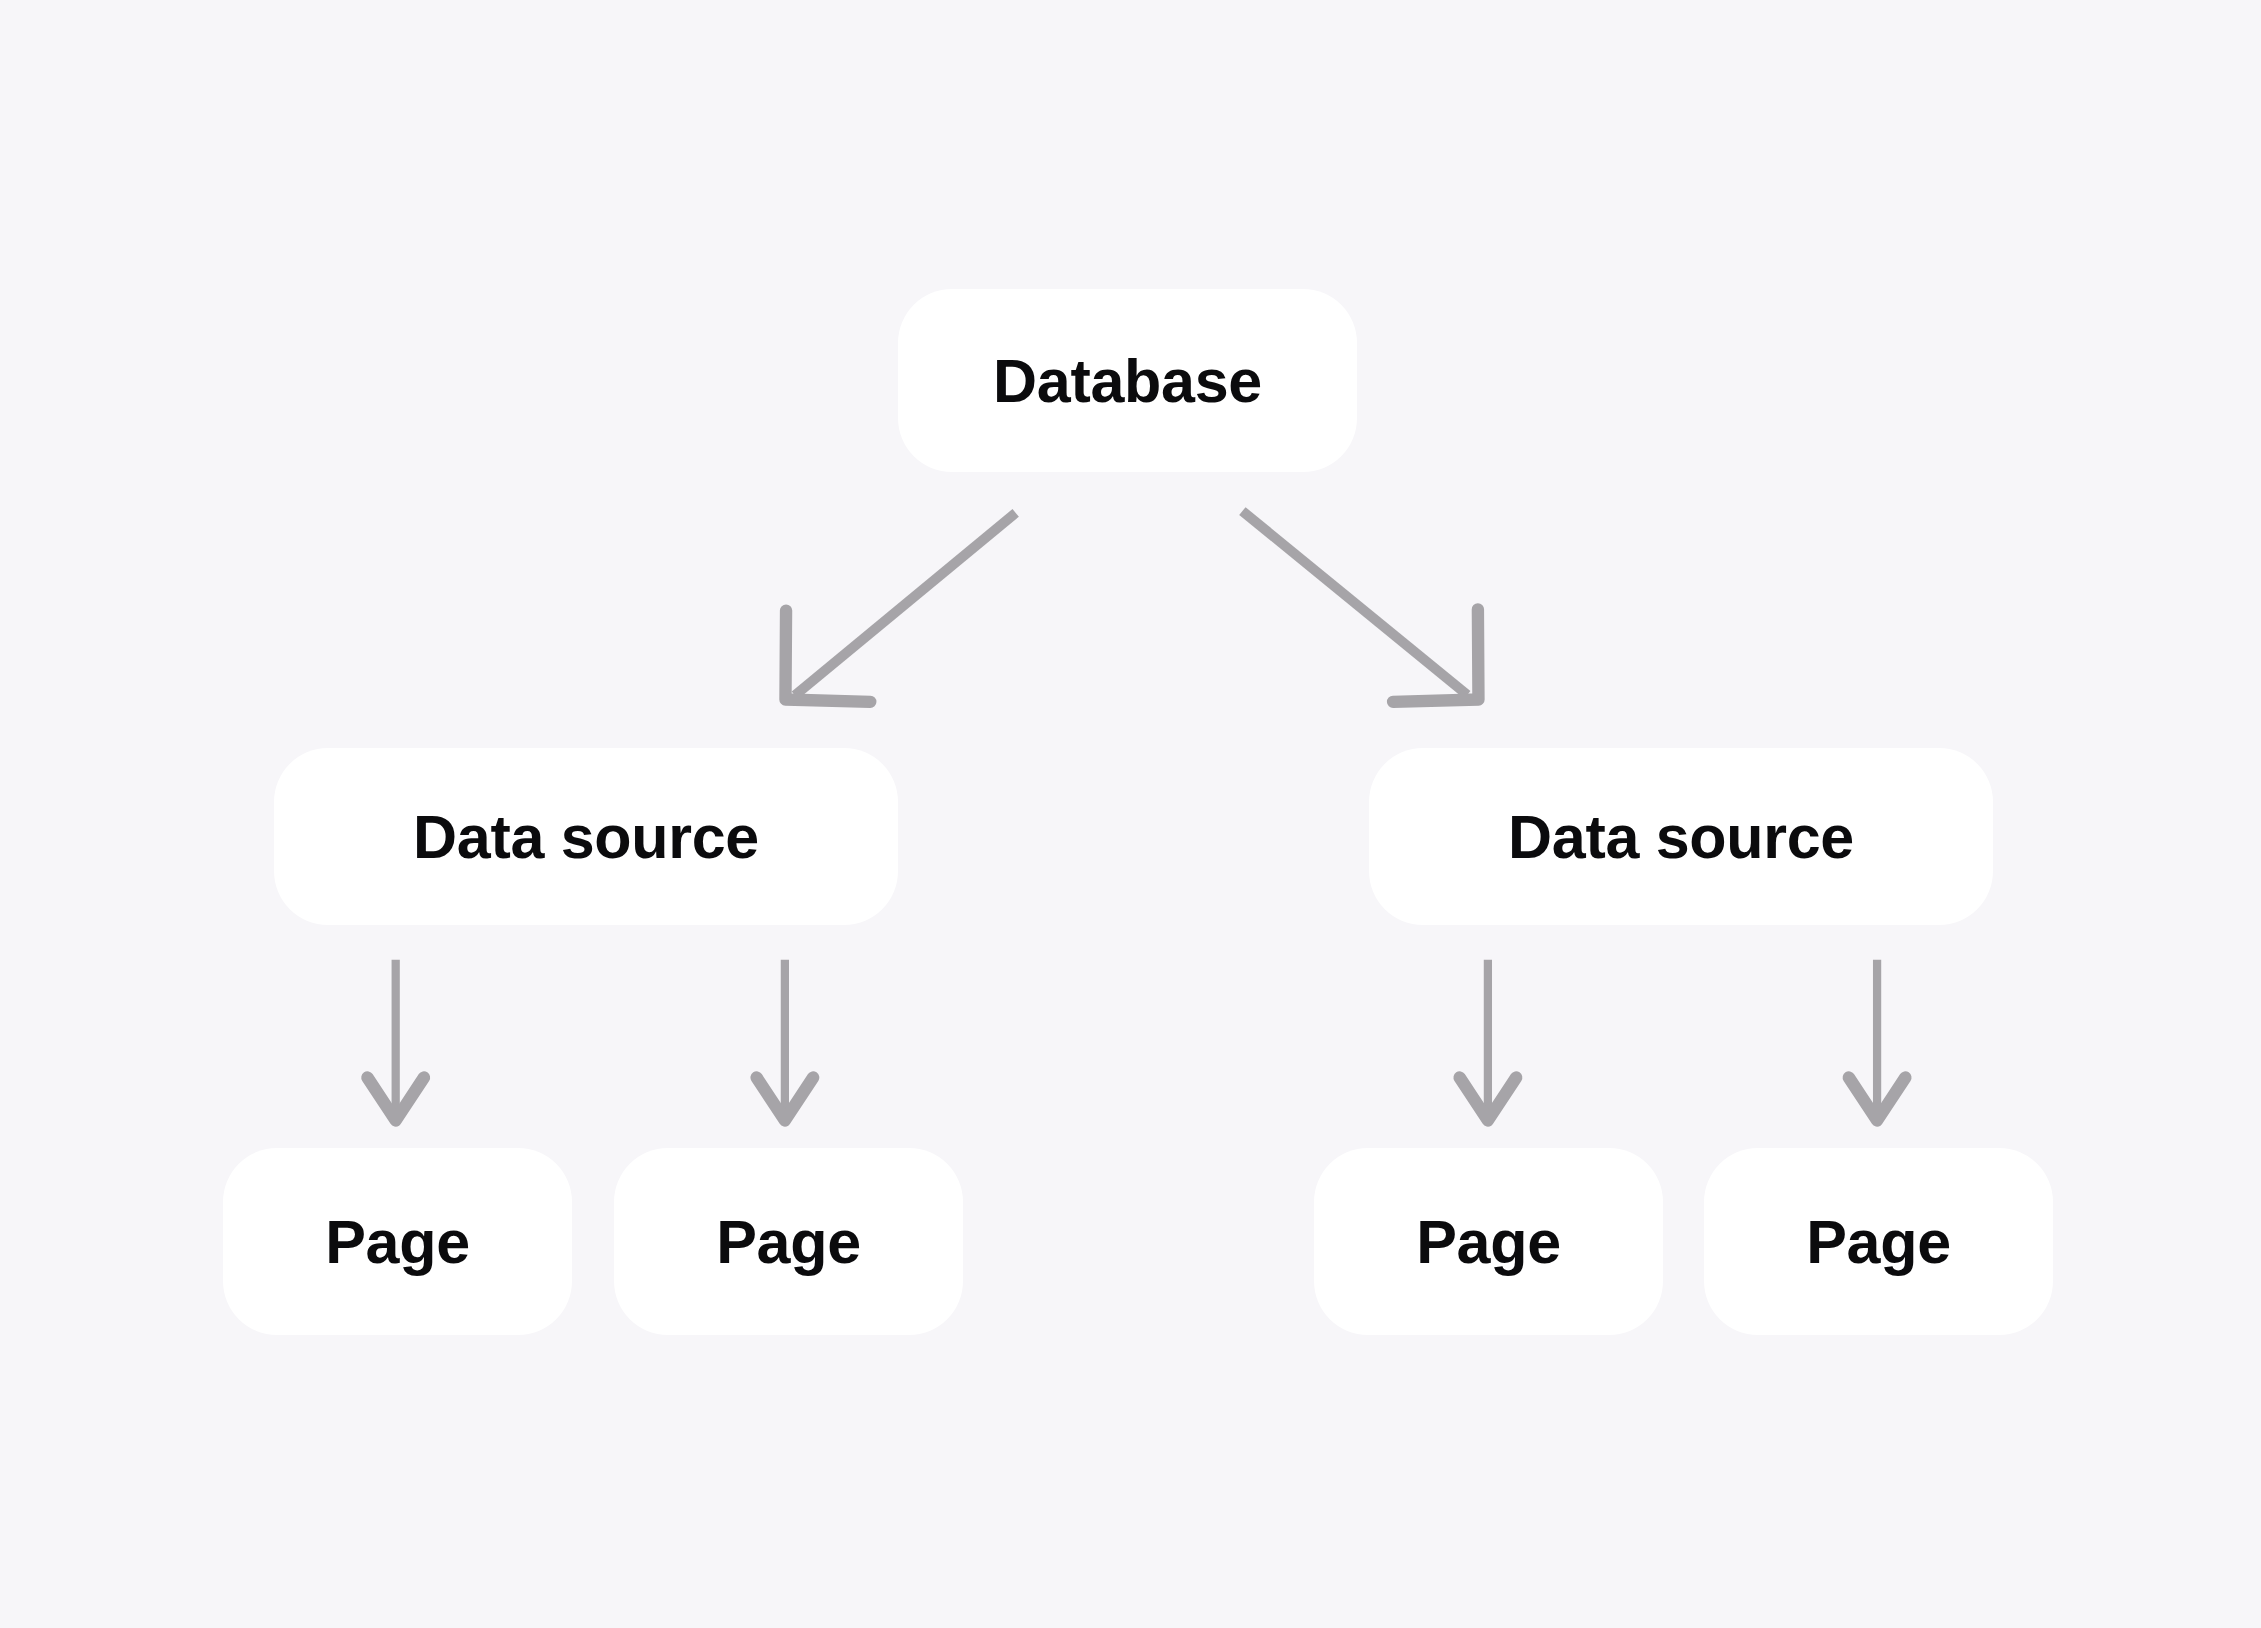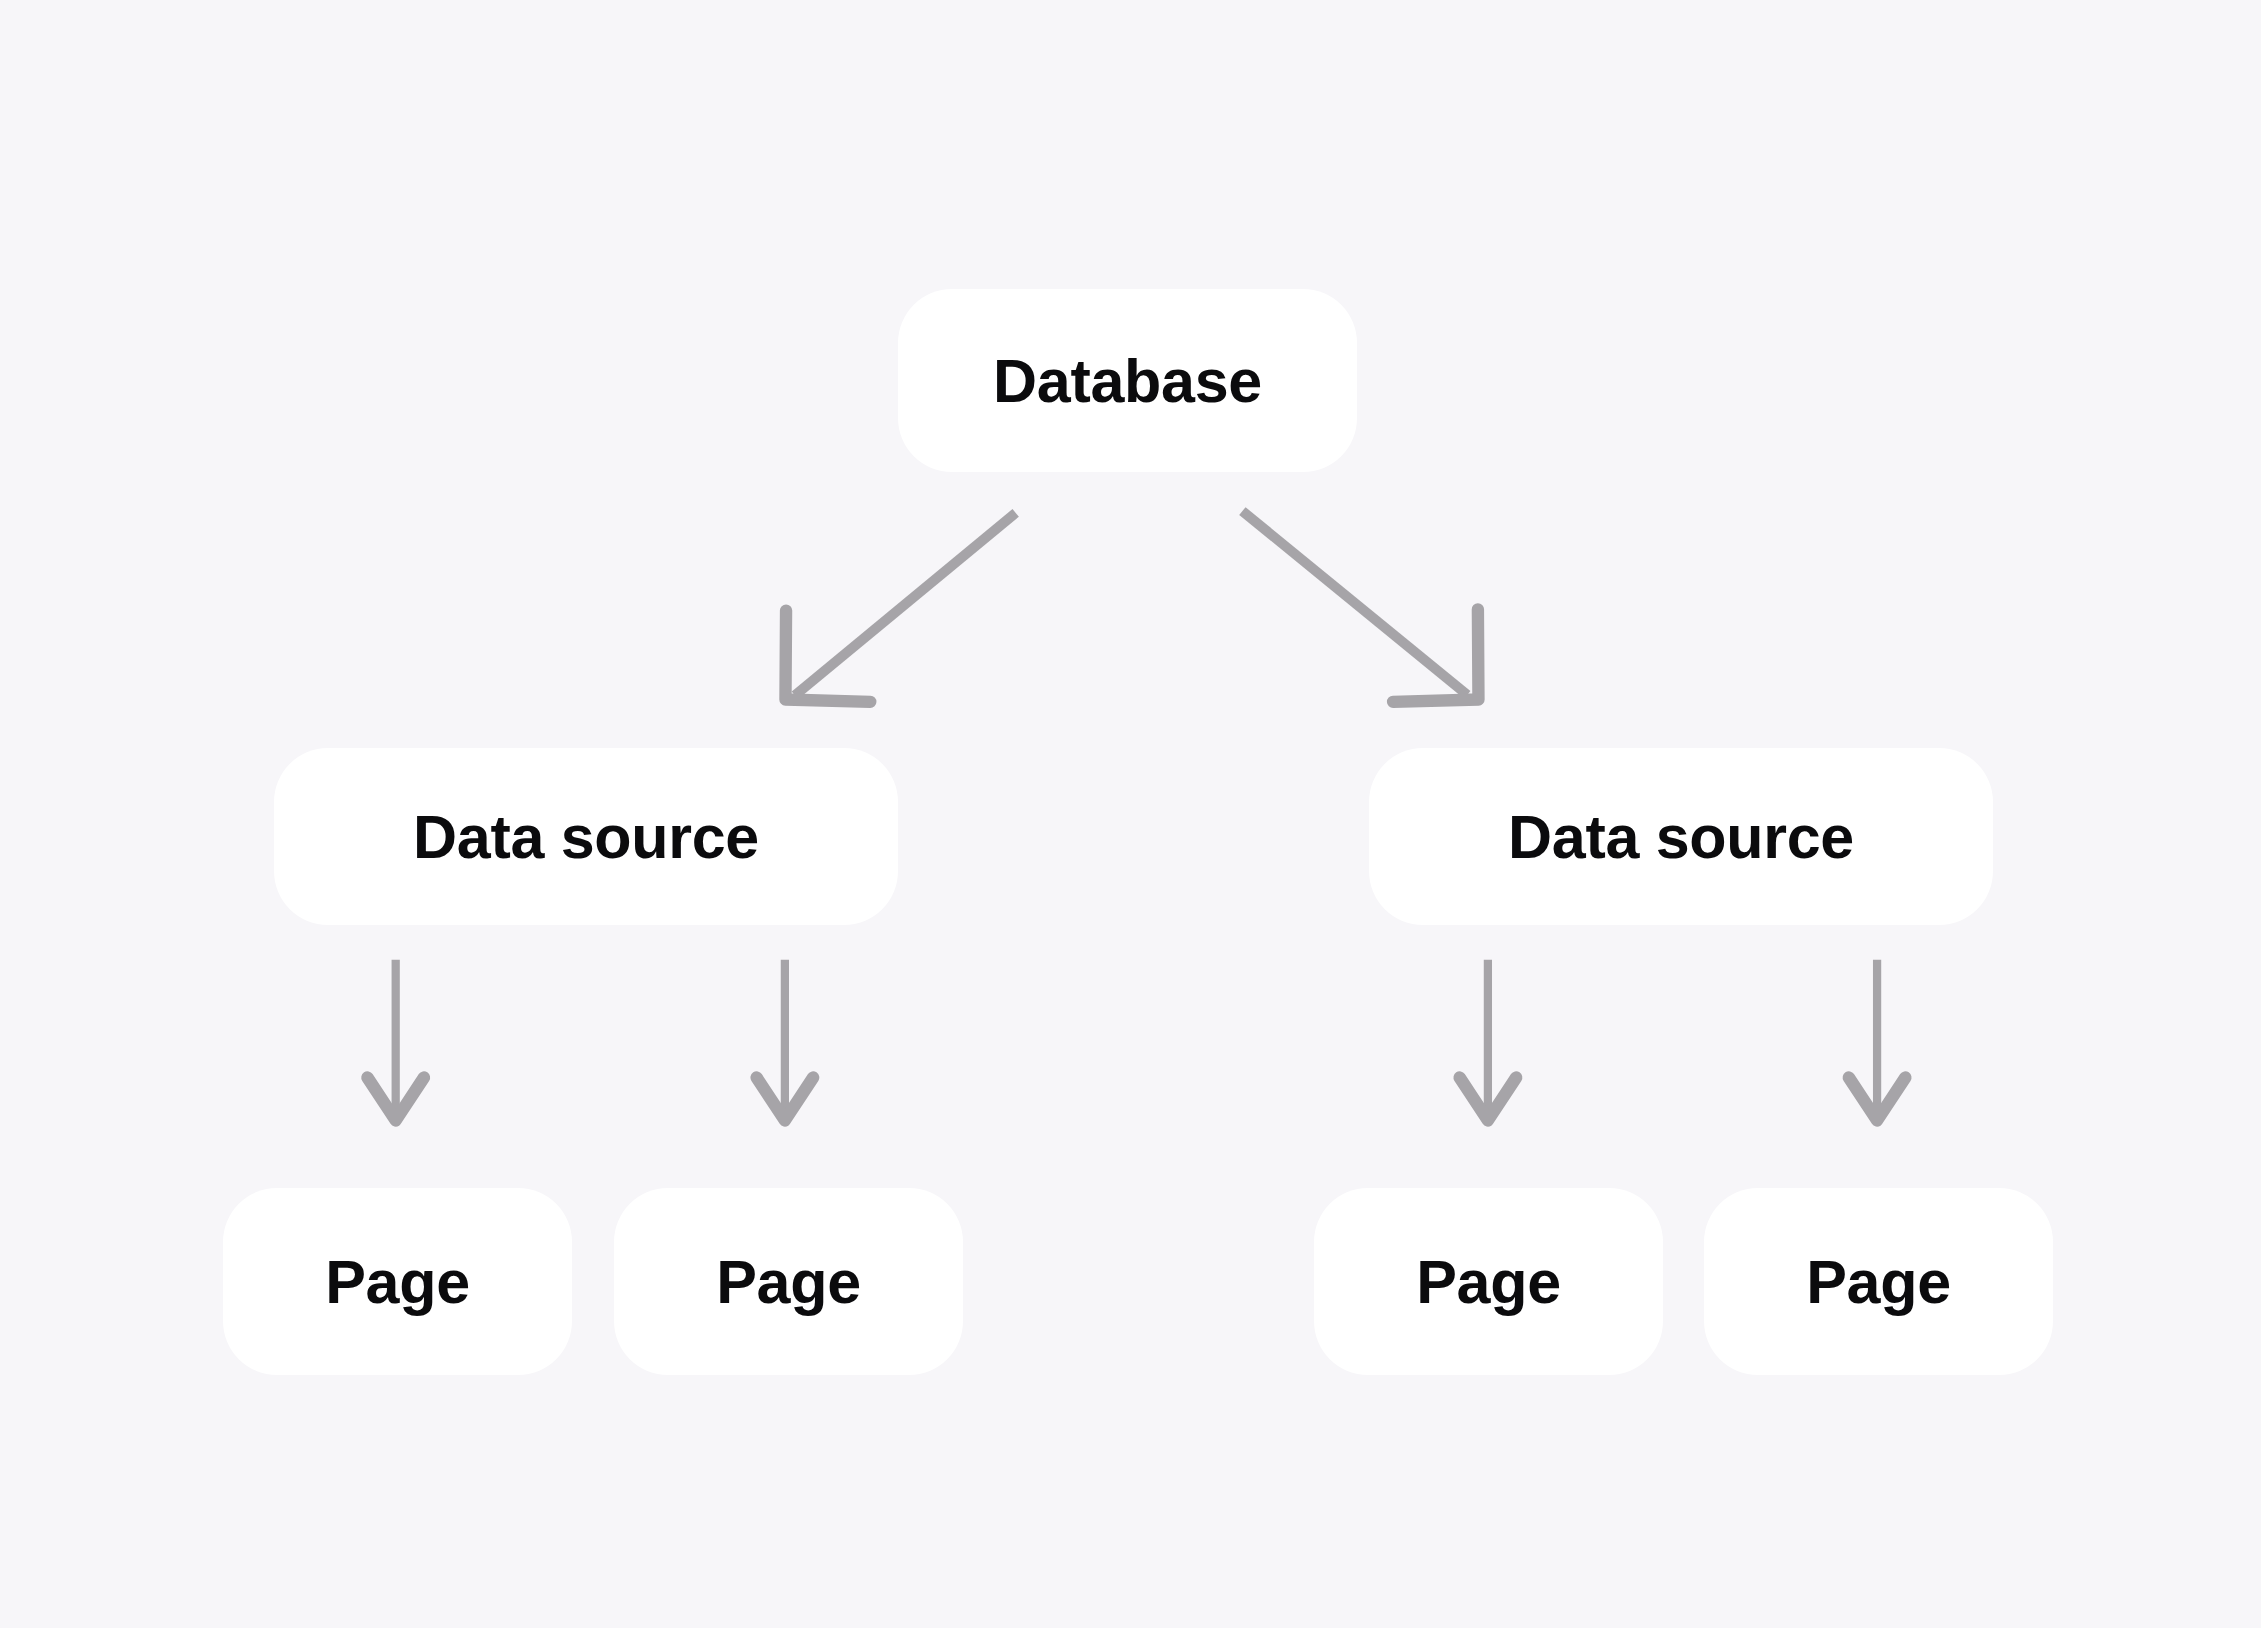--- a/index.html
+++ b/index.html
@@ -54,21 +54,21 @@
   }
   .node-datasource-right {
     left: 1369px;
     top: 748px;
     width: 624px;
     height: 177px;
     border-radius: 54px;
     font-size: 61px;
   }
   .node-page {
-    top: 1188px;
+    top: 1148px;
     width: 349px;
     height: 187px;
     border-radius: 54px;
     font-size: 61px;
   }
   .page-1 { left: 223px; }
   .page-2 { left: 614px; }
   .page-3 { left: 1314px; }
   .page-4 { left: 1704px; }
 </style>

